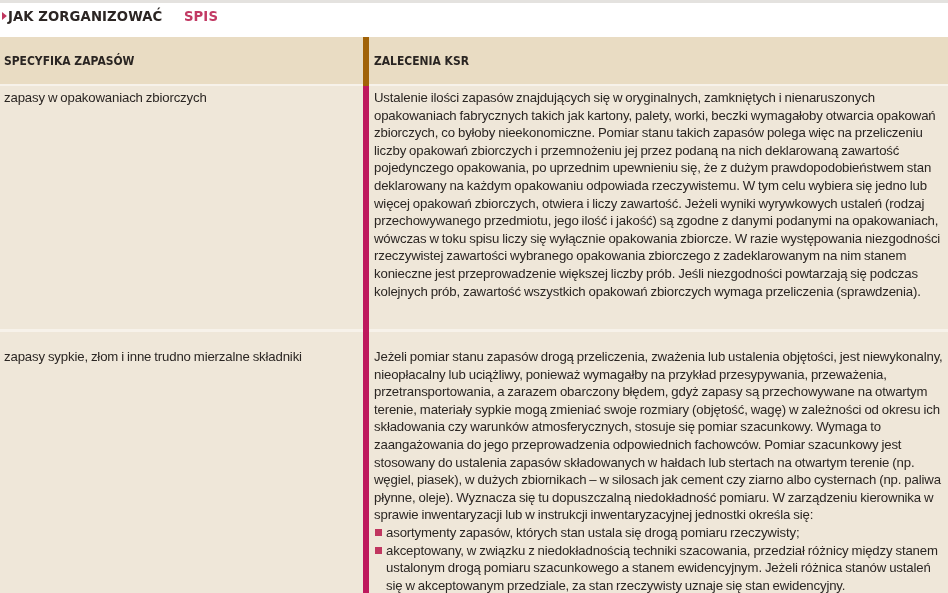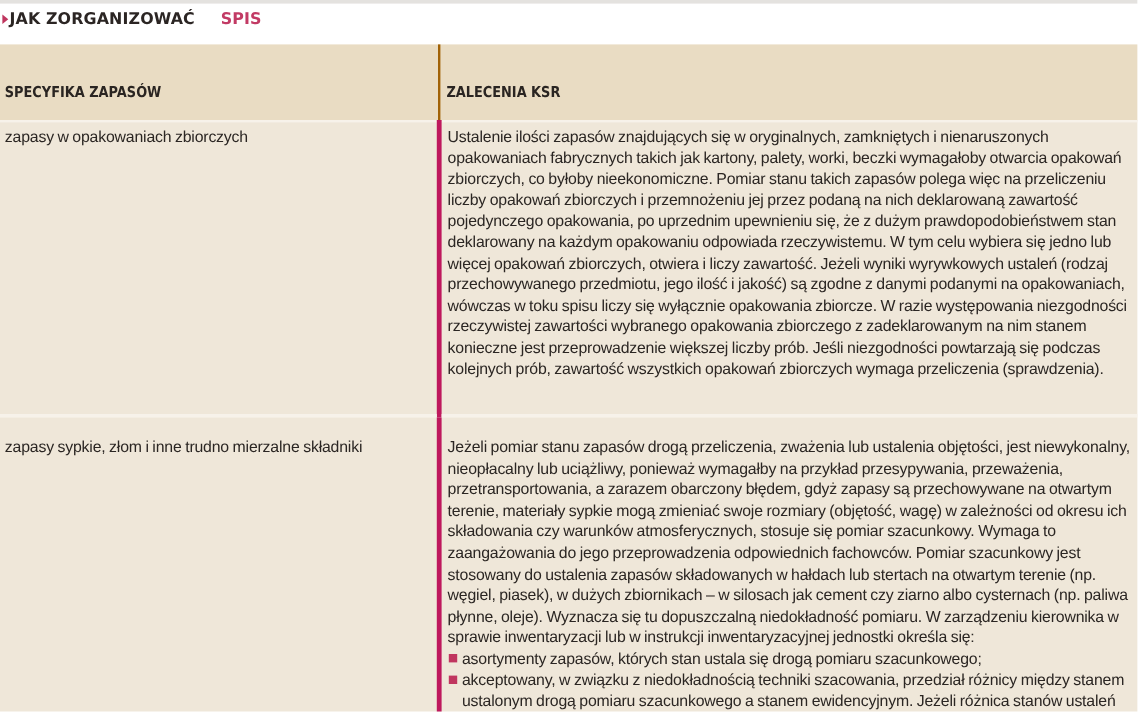--- a/index.html
+++ b/index.html
@@ -57,45 +57,45 @@
     table.spis col.c1 { width: 366px; }
     table.spis col.c2 { width: 582px; }
     table.spis th {
       background: #e9dcc3;
       text-align: left;
       font-family: "DejaVu Sans", sans-serif;
       font-weight: bold;
       font-size: 12.5px;
       color: #2a2522;
       height: 47px;
-      padding: 16px 0 0 4px;
+      padding: 0 0 0 4px;
       vertical-align: middle;
       border-bottom: 2px solid #f7f2ea;
       transform-origin: left;
     }
     table.spis th + th {
-      border-left: 2px solid #a16207;
+      border-left: 6px solid #a16207;
       padding-left: 5px;
     }
     table.spis th span {
       display: inline-block;
       transform: scaleX(0.86);
       transform-origin: left center;
       white-space: nowrap;
     }
     table.spis td {
       background: #efe7d9;
       vertical-align: top;
       font-size: 13.2px;
       line-height: 17.6px;
       padding: 3px 8px 4px 4px;
       color: #2b2623;
     }
     table.spis td + td {
-      border-left: 4px solid #be185d;
+      border-left: 6px solid #be185d;
       padding-left: 5px;
       padding-right: 4px;
     }
     table.spis tr.row-0 td { border-bottom: 3px solid #f7f2ea; height: 236px; }
     table.spis tr.row-1 td { padding-top: 16px; }
     .cell-text {
       letter-spacing: -0.15px;
       word-spacing: -0.5px;
     }
     .bullets {
@@ -145,21 +145,21 @@
     </tr>
     <tr class="row-1">
       <td>
         <div class="cell-text">zapasy sypkie, złom i inne trudno mierzalne składniki</div>
       </td>
       <td>
         <div class="cell-text">Jeżeli pomiar stanu zapasów drogą przeliczenia, zważenia lub ustalenia objętości, jest niewykonalny, nieopłacalny lub uciążliwy, ponieważ wymagałby na przykład przesypywania, przeważenia, przetransportowania, a zarazem obarczony błędem, gdyż zapasy są przechowywane na otwartym terenie, materiały sypkie mogą zmieniać swoje rozmiary (objętość, wagę) w zależności od okresu ich składowania czy warunków atmosferycznych, stosuje się pomiar szacunkowy. Wymaga to zaangażowania do jego przeprowadzenia odpowiednich fachowców. Pomiar szacunkowy jest stosowany do ustalenia zapasów składowanych w hałdach lub stertach na otwartym terenie (np. węgiel, piasek), w dużych zbiornikach – w silosach jak cement czy ziarno albo cysternach (np. paliwa płynne, oleje). Wyznacza się tu dopuszczalną niedokładność pomiaru. W zarządzeniu kierownika w sprawie inwentaryzacji lub w instrukcji inwentaryzacyjnej jednostki określa się:</div>
         <ul class="bullets cell-text">
           <li>
             <span class="sq"></span>
-            <span>asortymenty zapasów, których stan ustala się drogą pomiaru szacunkowego;</span>
+            <span>asortymenty zapasów, których stan ustala się drogą pomiaru rzeczywisty;</span>
           </li>
           <li>
             <span class="sq"></span>
             <span>akceptowany, w związku z niedokładnością techniki szacowania, przedział różnicy między stanem ustalonym drogą pomiaru szacunkowego a stanem ewidencyjnym. Jeżeli różnica stanów ustaleń się w akceptowanym przedziale, za stan rzeczywisty uznaje się stan ewidencyjny.</span>
           </li>
         </ul>
       </td>
     </tr>
   </tbody>
 </table>

